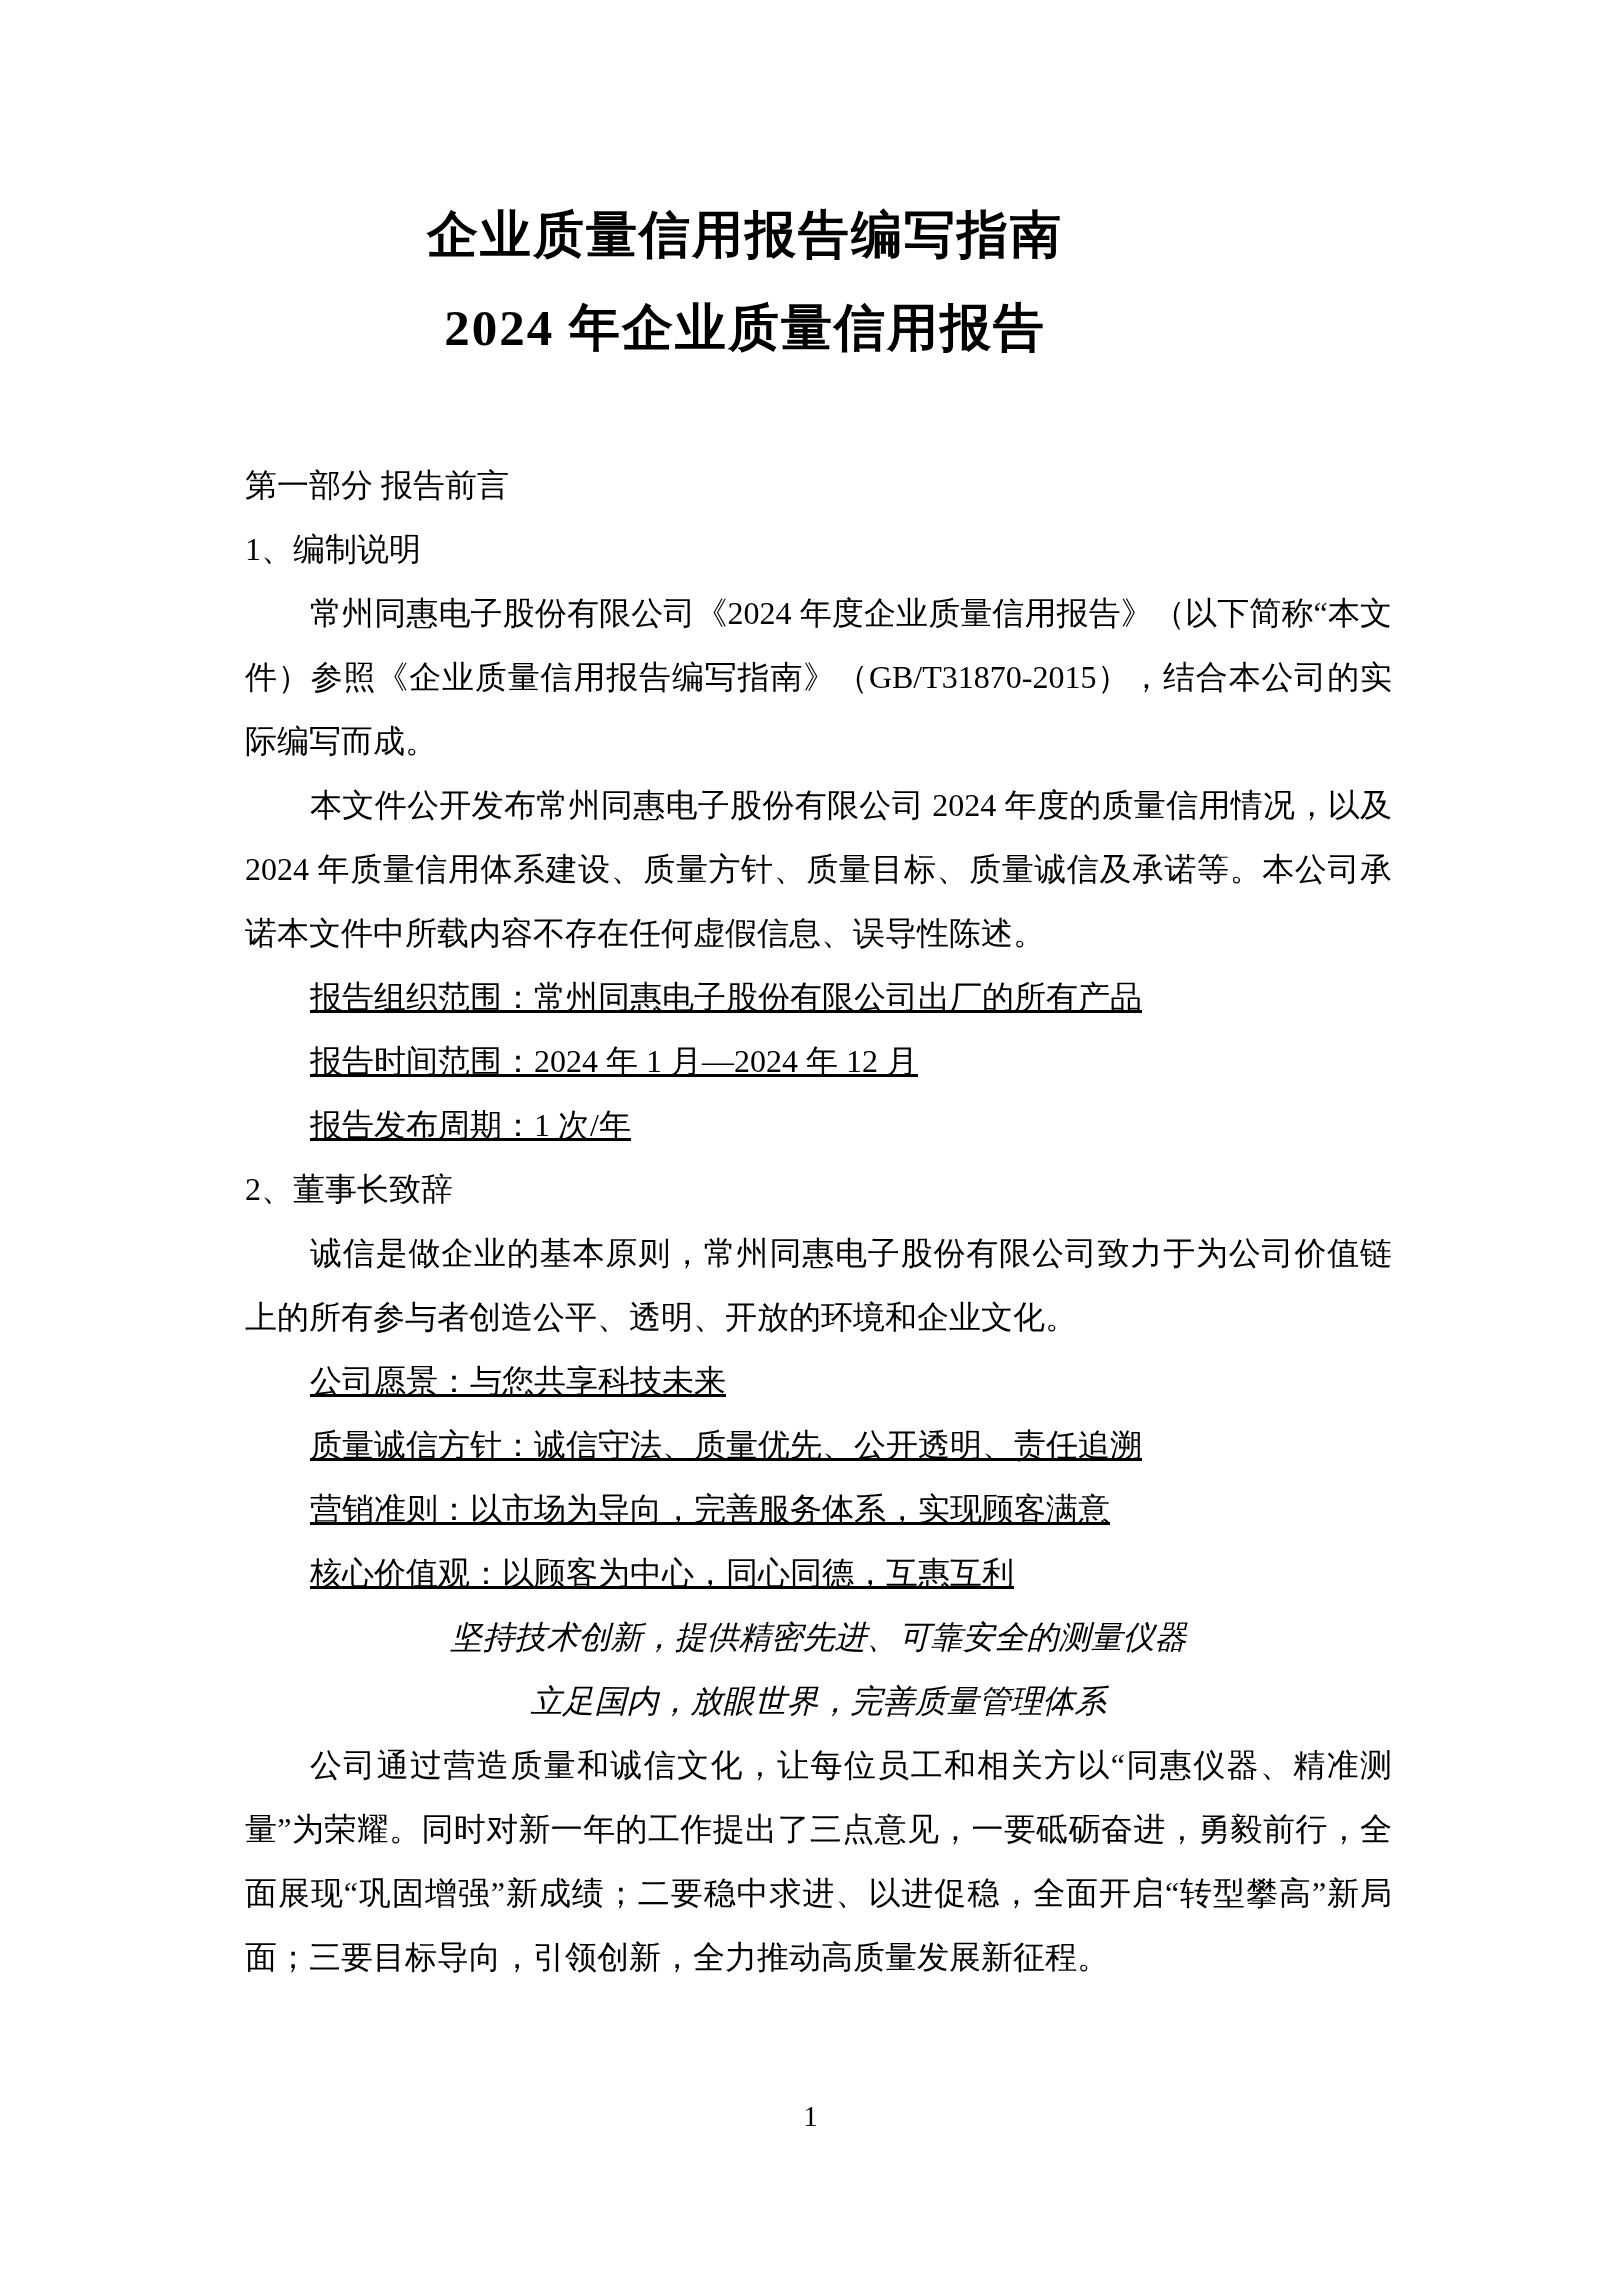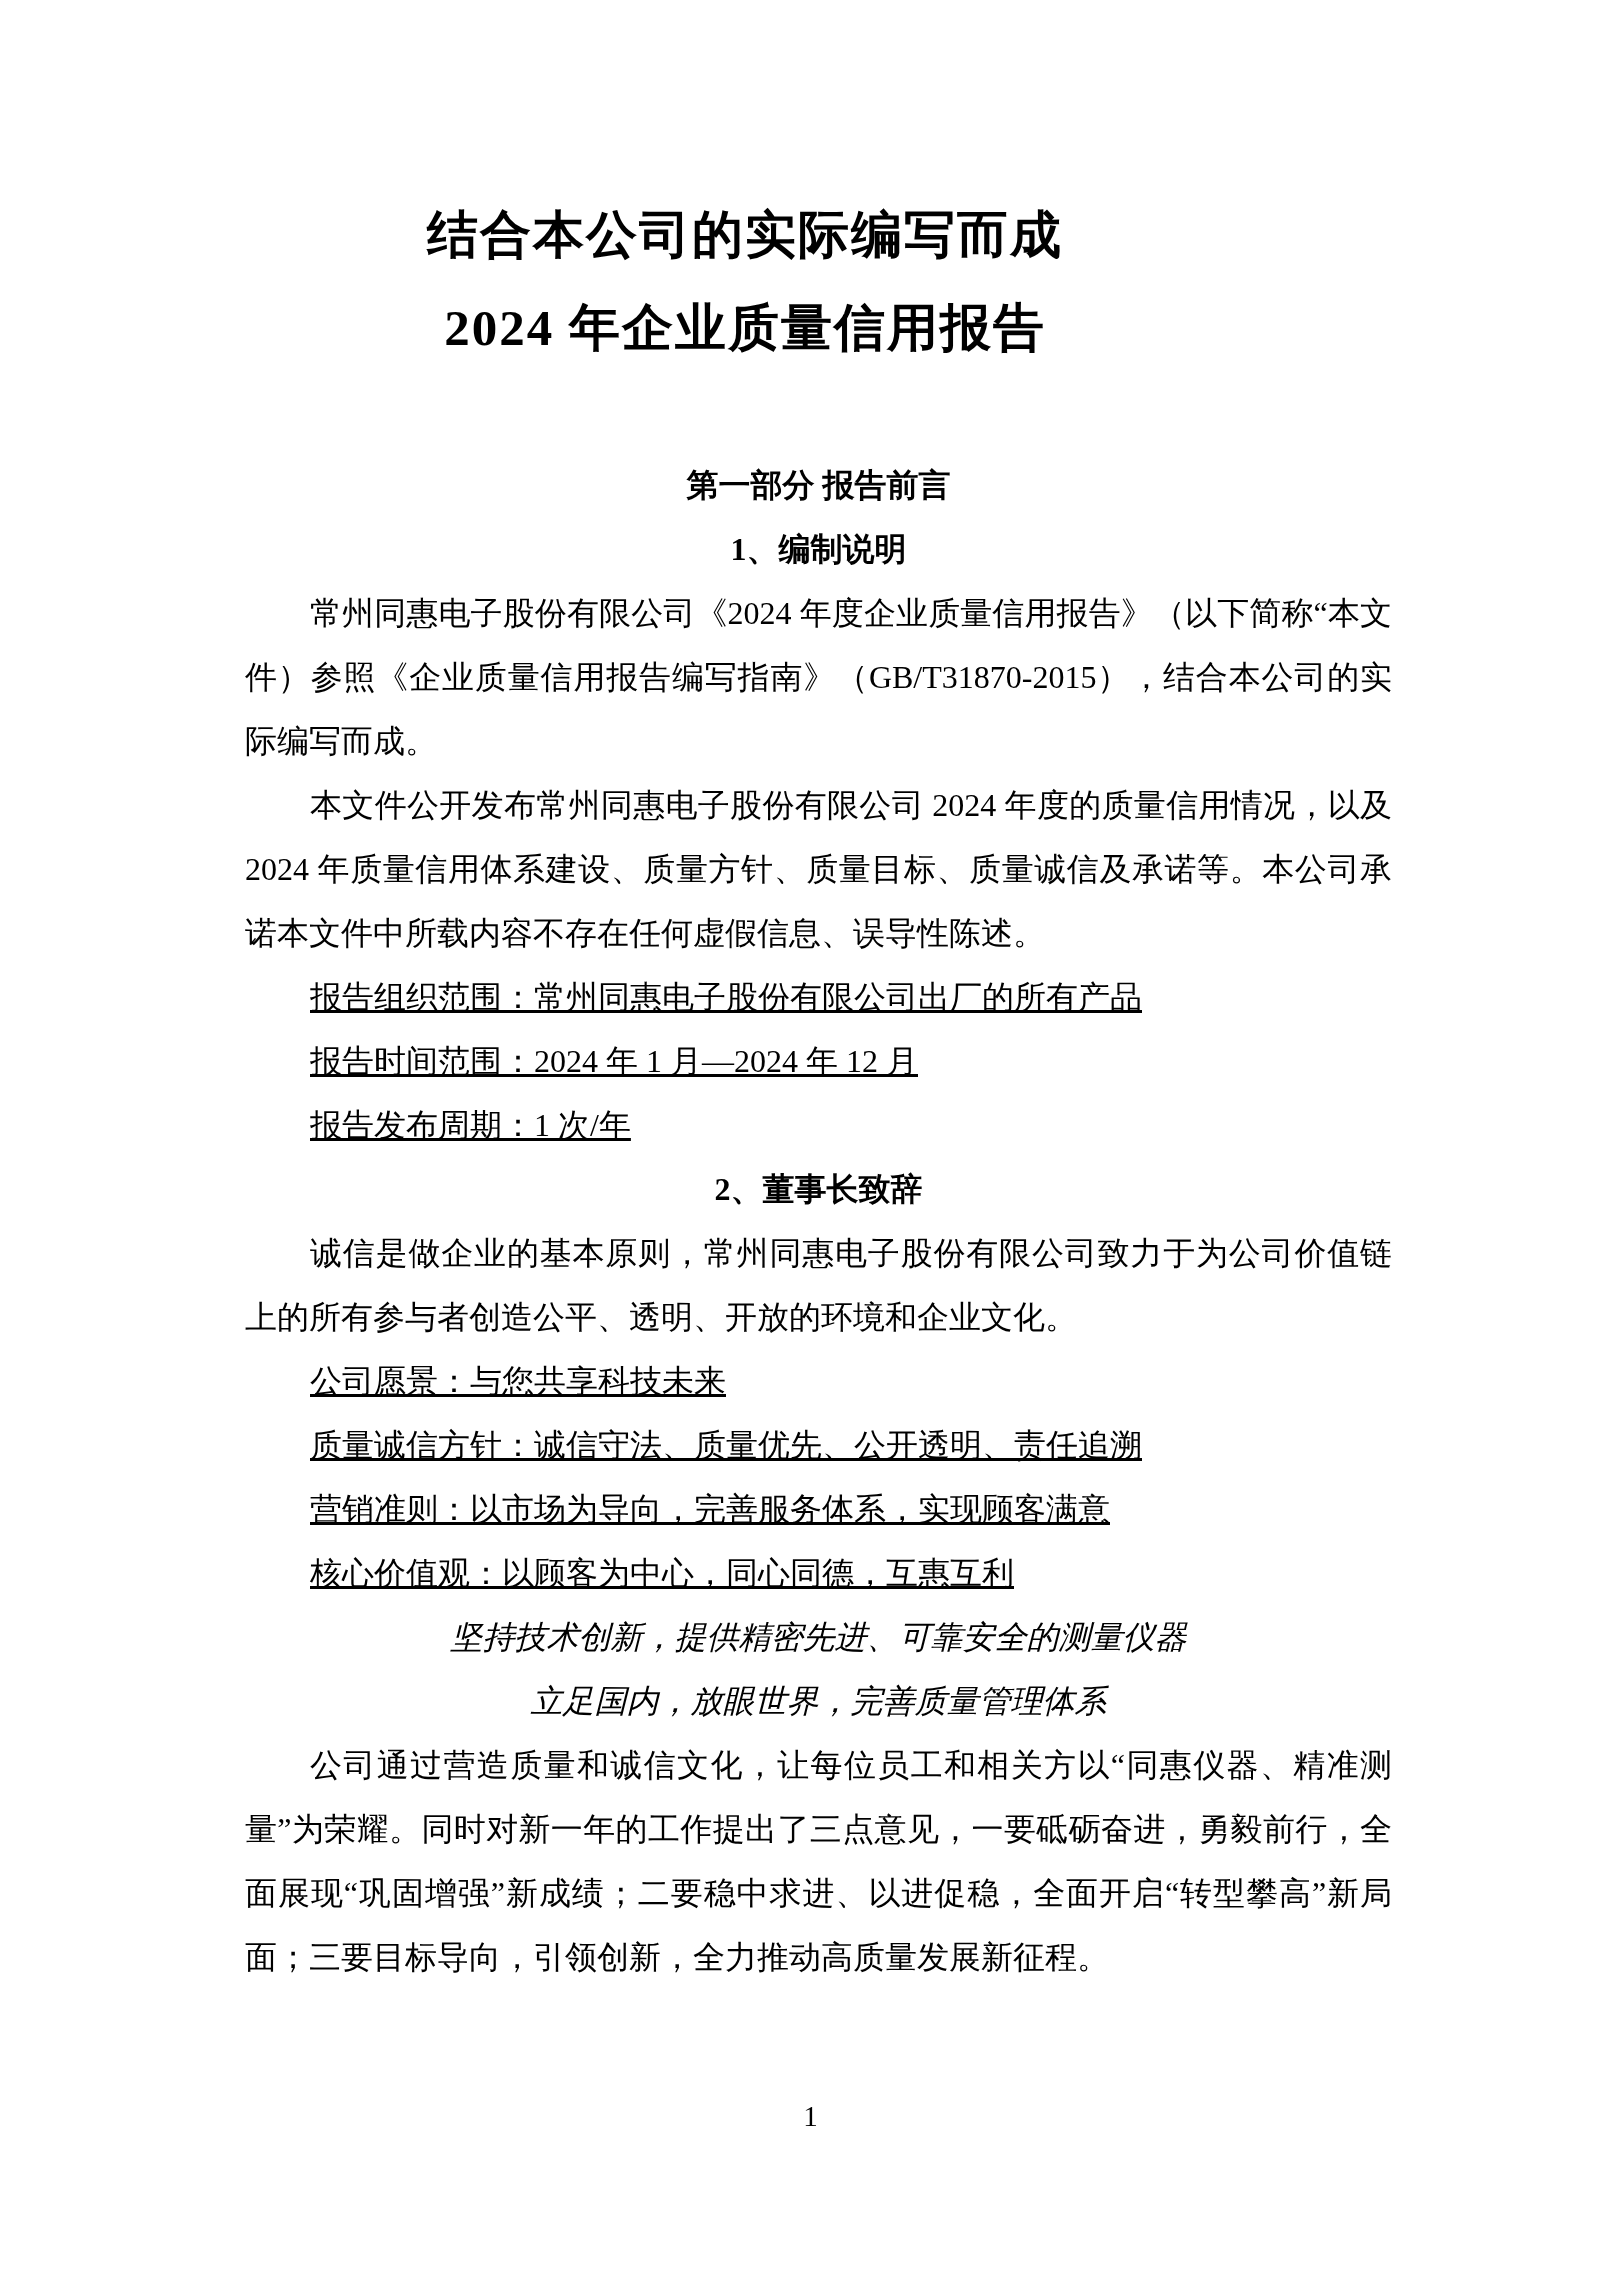--- a/index.html
+++ b/index.html
@@ -39,22 +39,22 @@
     margin: 95px 0 0 245px;
     font-size: 32px;
     line-height: 64px;
     text-align: justify;
   }
   .content p {
     margin: 0;
     padding: 0;
   }
   .heading {
-    font-weight: bold;
-    text-align: center;
+    font-weight: normal;
+    text-align: left;
   }
   .indent {
     text-indent: 65px; 
   }
   .cv-cont {
     padding-left: 263px; 
     text-indent: 0;
     text-align: center;
     font-style: italic;
   }
@@ -71,21 +71,21 @@
     font-size: 29px;
     line-height: 31px;
   }
 </style>
 </head>
 <body>
 
 <div class="page">
 
   <div class="title-wrap">
-    <div class="doc-title">结合本公司的实际编写而成</div>
+    <div class="doc-title">企业质量信用报告编写指南</div>
     <div class="doc-title doc-subtitle">2024 年企业质量信用报告</div>
   </div>
 
   <div class="content">
 
     <p class="heading">第一部分 报告前言</p>
 
     <p class="heading">1、编制说明</p>
 
     <p class="indent">常州同惠电子股份有限公司《2024 年度企业质量信用报告》（以下简称“本文件）参照《企业质量信用报告编写指南》（GB/T31870-2015），结合本公司的实际编写而成。</p>

